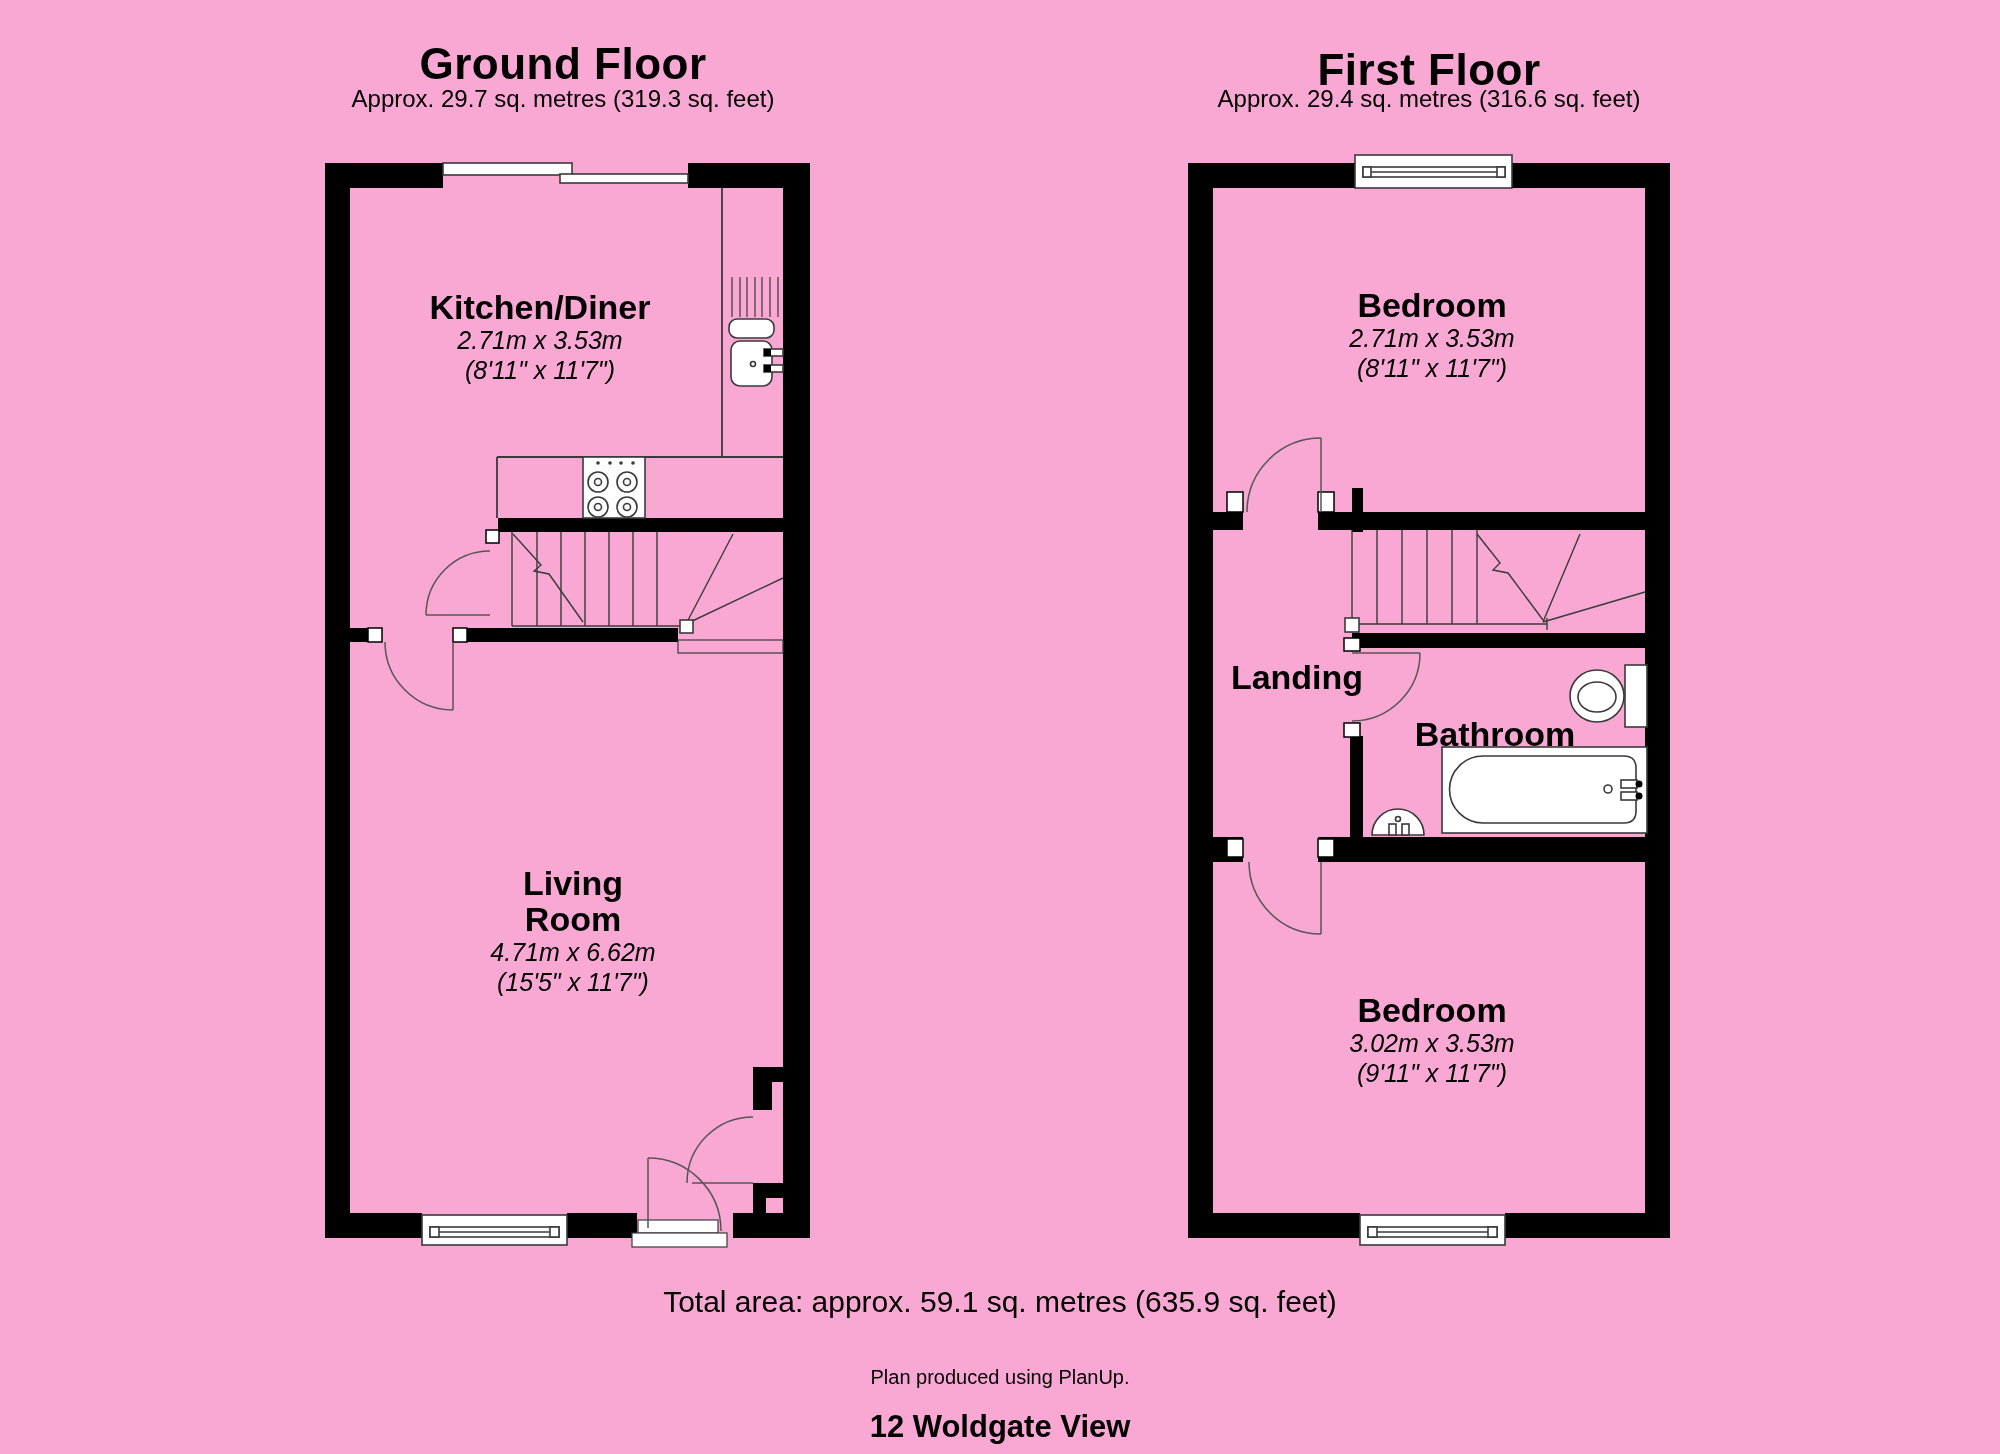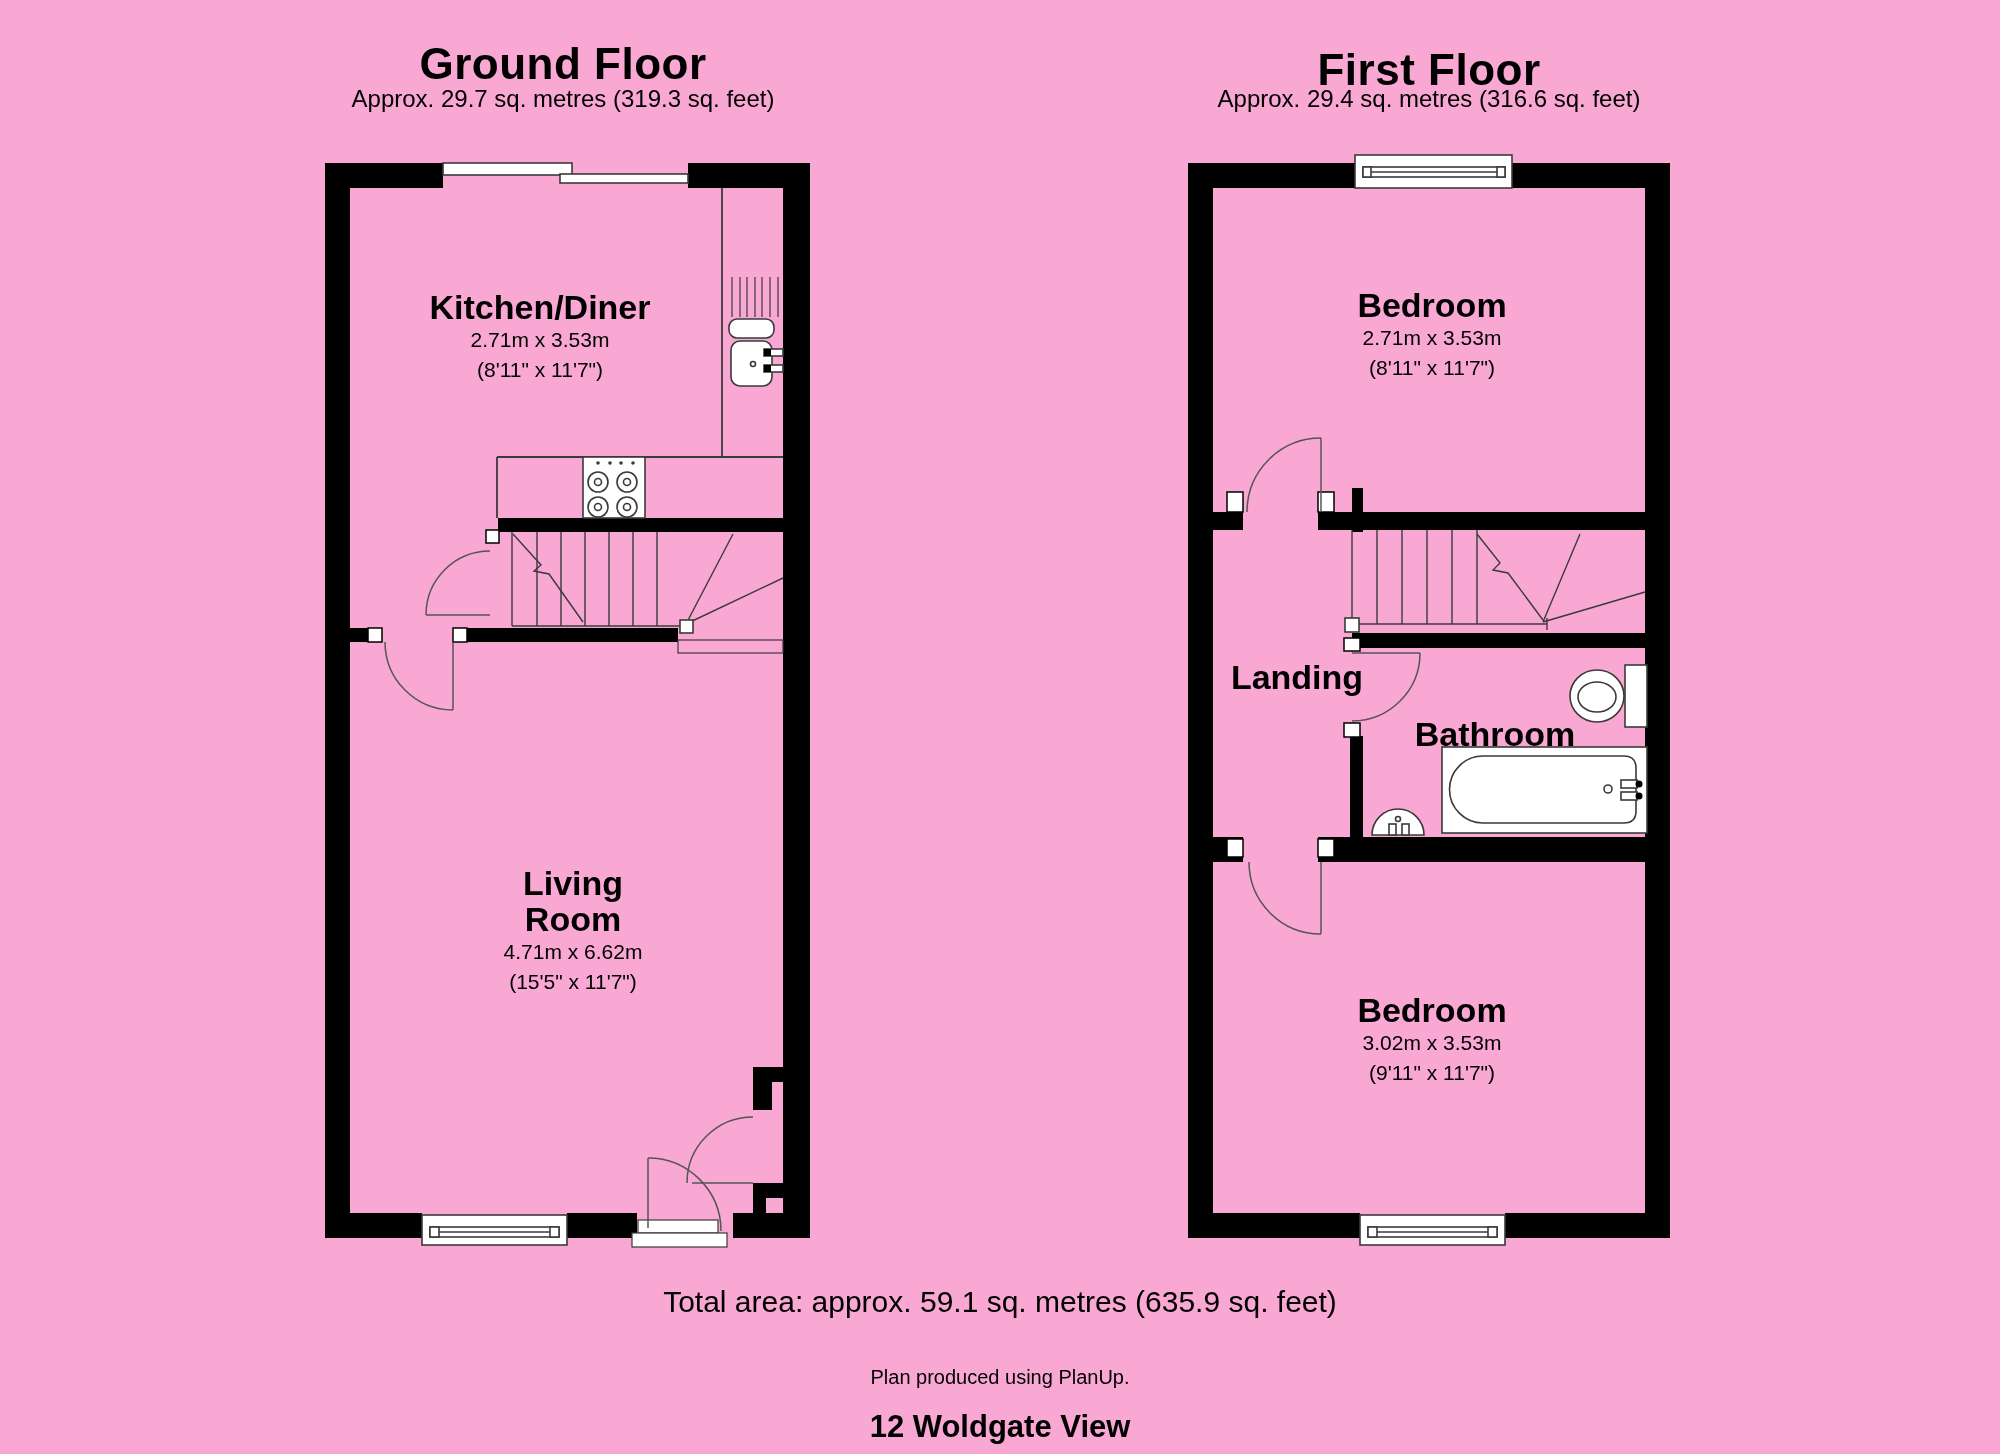--- a/index.html
+++ b/index.html
@@ -3,21 +3,21 @@
 <meta charset="utf-8">
 <style>
   html,body{margin:0;padding:0;background:#fff;}
   .page{position:relative;width:2000px;height:1454px;background:#f9a8d4;overflow:hidden;
         font-family:"Liberation Sans", sans-serif;color:#000;}
   .plan-svg{position:absolute;left:0;top:0;}
   .lbl{position:absolute;transform:translate(-50%,-50%);text-align:center;white-space:nowrap;}
   .floor-title{font-size:44px;font-weight:bold;letter-spacing:0.5px;}
   .floor-subtitle{font-size:24px;}
   .room-name{font-size:34px;font-weight:bold;line-height:36px;}
-  .room-dim{font-size:21px;line-height:30px;}
+  .room-dim{font-size:25px;line-height:30px;font-style:italic;}
   .total-area{font-size:30px;}
   .footnote{font-size:20px;}
   .address{font-size:31px;font-weight:bold;}
 </style>
 </head>
 <body>
 
 <div class="page">
 
   <svg class="plan-svg" width="2000" height="1454" viewBox="0 0 2000 1454">

